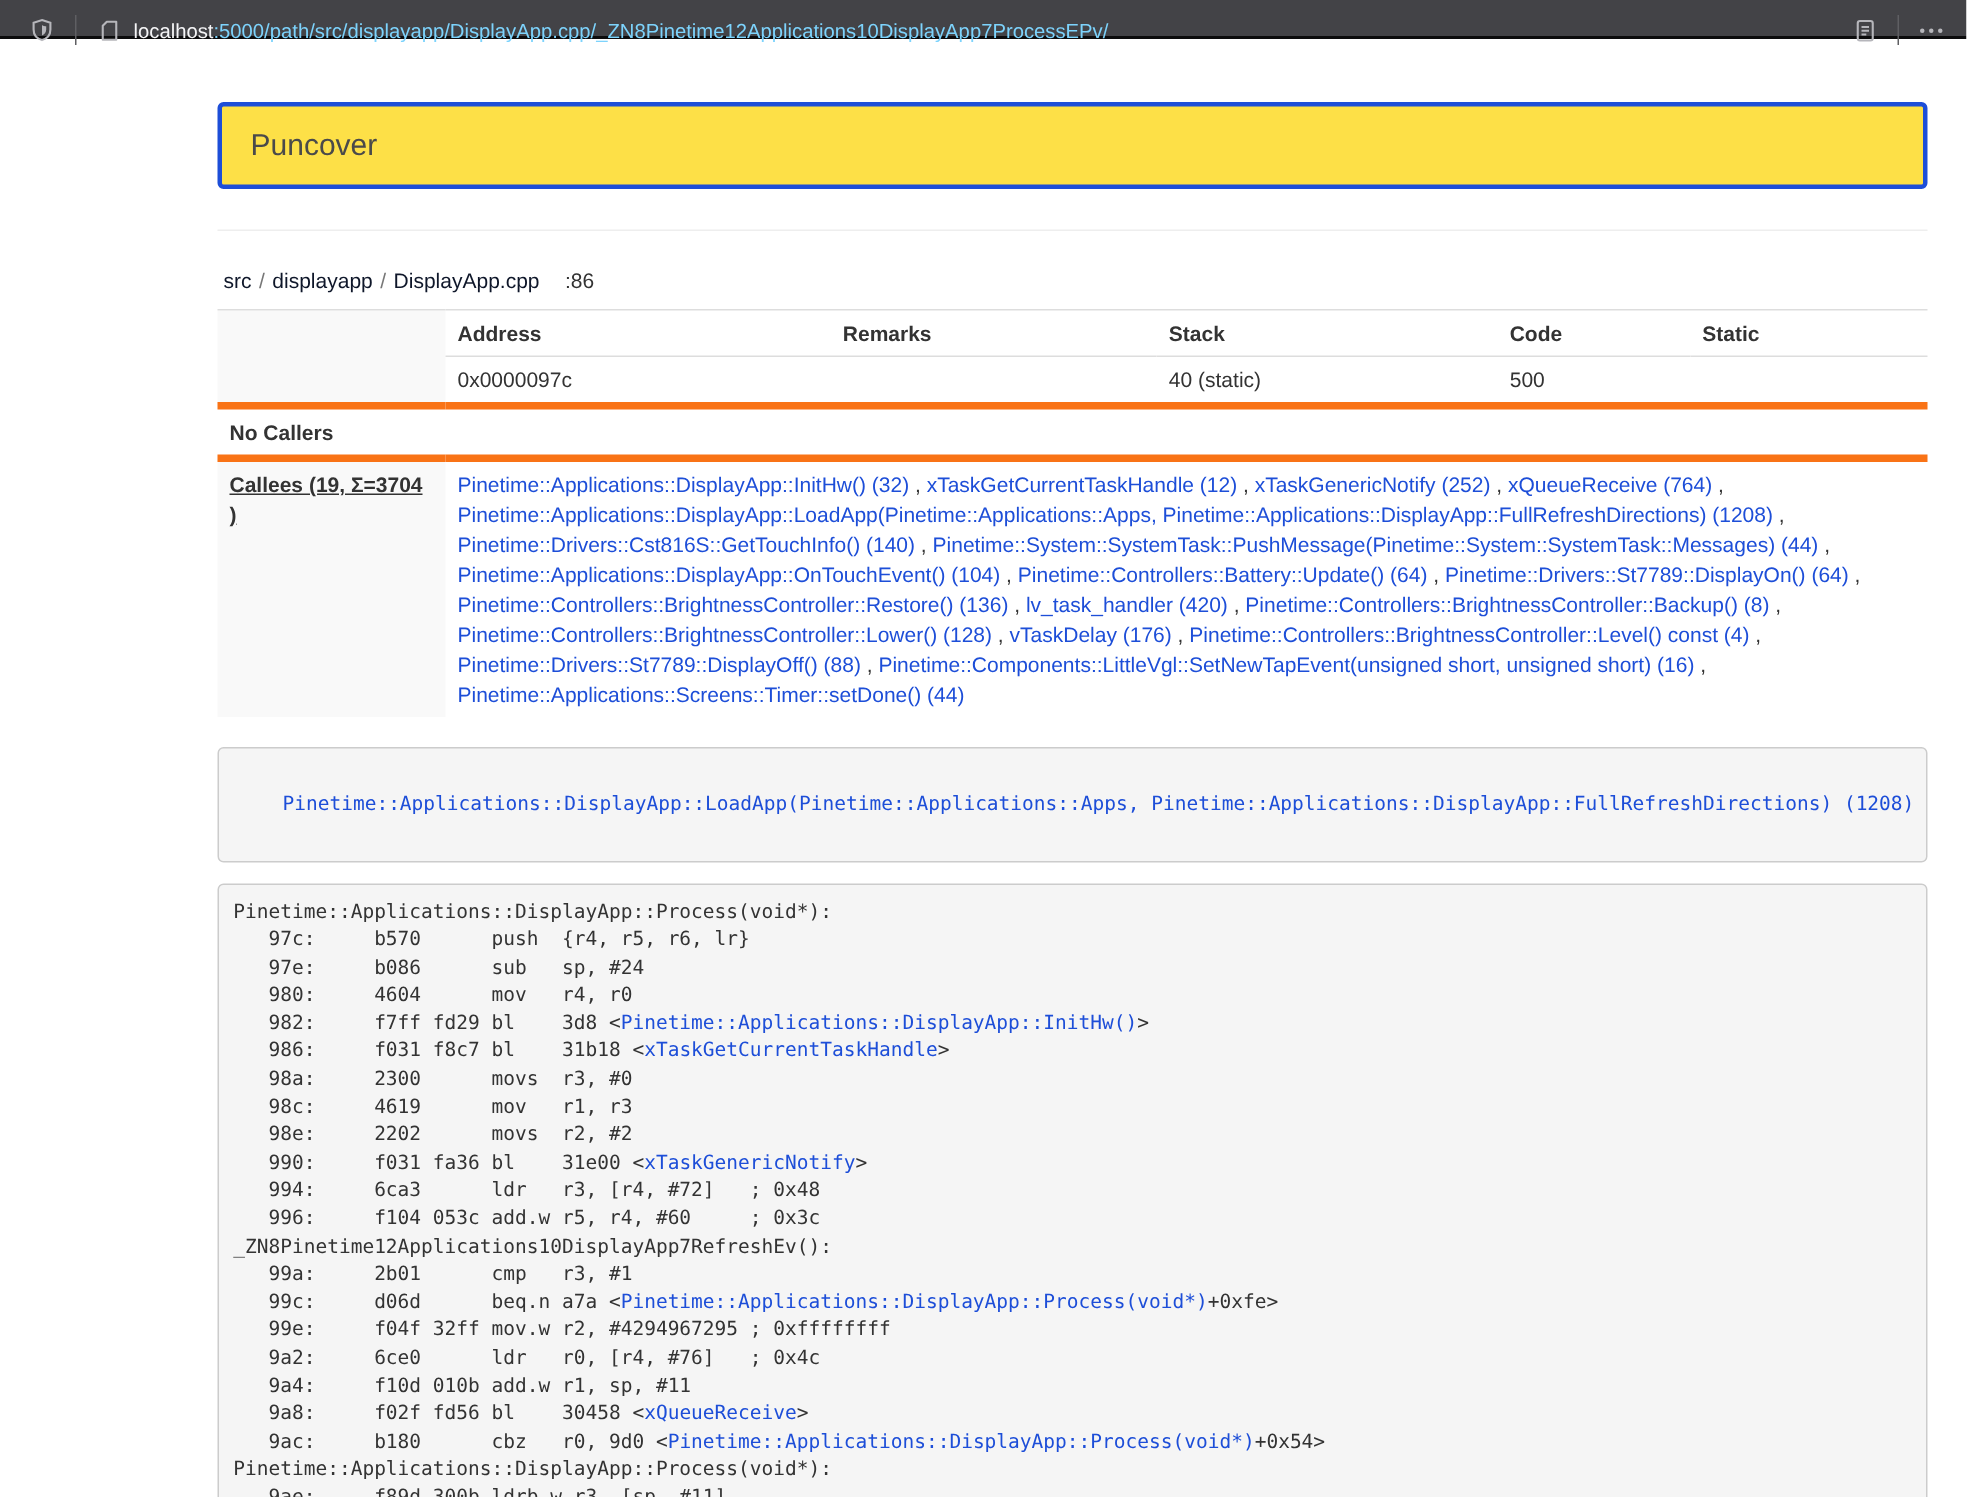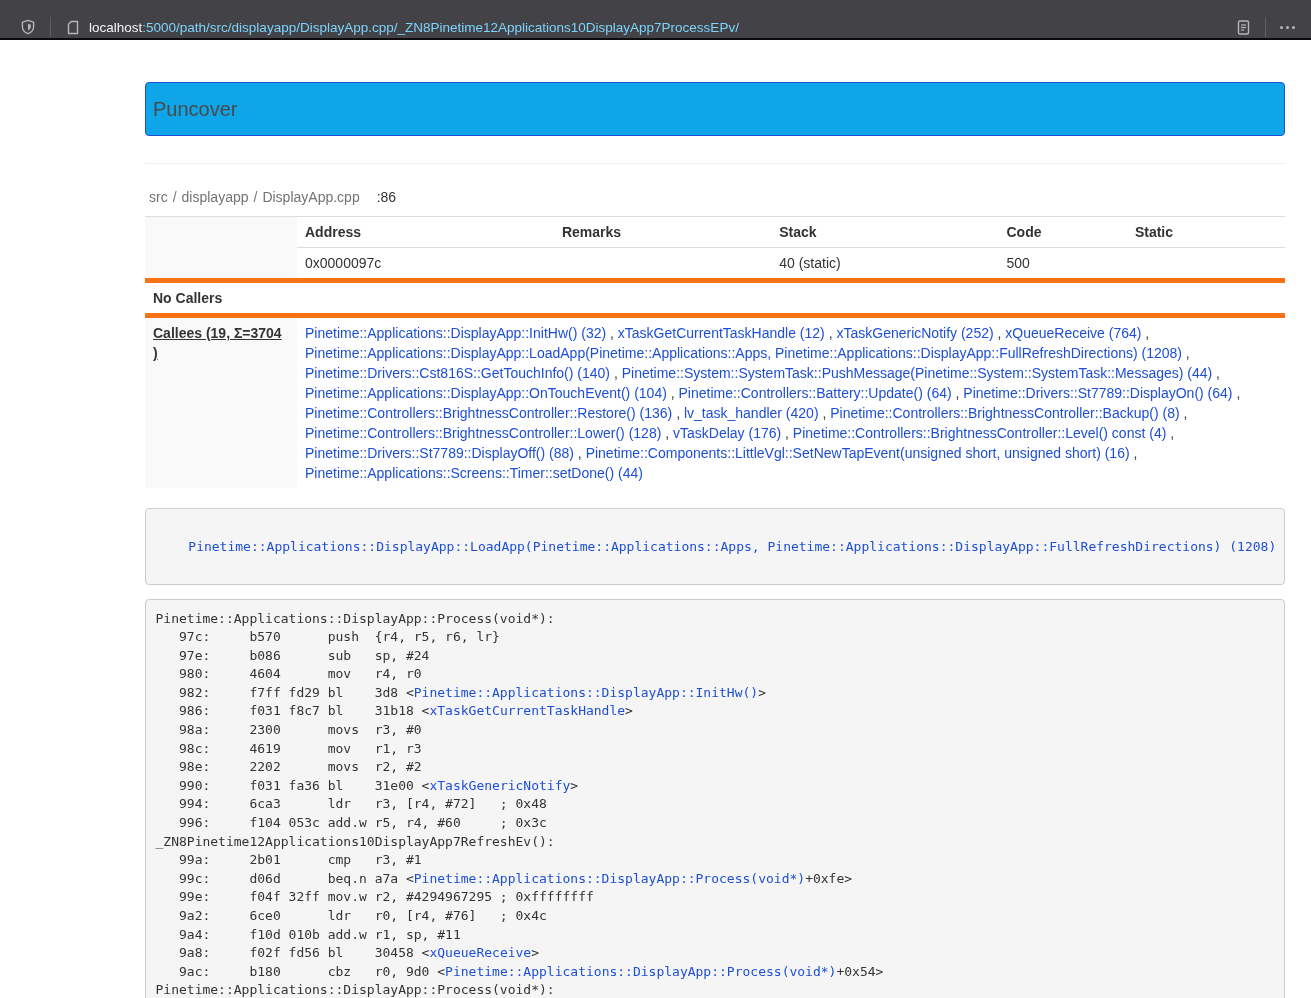--- a/index.html
+++ b/index.html
@@ -5,47 +5,47 @@
   * { box-sizing: border-box; }
   html,body { margin:0; padding:0; }
   body {
     width:1311px; height:998px; overflow:hidden;
     background:#fff;
     font-family:"Liberation Sans", sans-serif;
     color:#333;
   }
   
   .topbar {
-    height:38px; background:#434347;
+    height:24px; background:#434347;
     display:flex; align-items:center;
     padding:16px 10px 0 14px;
   }
   .topbar .vsep { width:1px; height:20px; background:#5f5f63; margin:0 8px; }
   .tb-icon { display:flex; align-items:center; justify-content:center; width:28px; height:26px; border-radius:2px; }
   .tb-icon svg { display:block; }
   .urlbar {
     flex:1; display:flex; align-items:center; overflow:hidden; white-space:nowrap;
     font-size:13.5px; margin-left:2px;
   }
   .url-host { color:#f5f5f7; }
   .url-path { color:#7dd3fc; }
   .dots { display:flex; gap:3px; align-items:center; padding:0 6px; }
   .dots i { width:3px; height:3px; border-radius:50%; background:#b6b6bb; display:block; }
   .strip { height:2px; background:#0c0c0d; }
 
   
   .container { width:1140px; margin-left:145px; }
   .well {
-    background:#0ea5e9; border:1px solid #1d4ed8; border-radius:4px;
-    padding:14px 7px; margin-top:42px;
+    background:#fde047; border:3px solid #1d4ed8; border-radius:4px;
+    padding:14px 19px; margin-top:42px;
   }
   .well .brand { margin:0; font-size:20px; font-weight:400; color:#4a4a4a; line-height:24px; }
   hr.rule { border:0; border-top:1px solid #eee; margin:27px 0 0 0; }
   .breadcrumb { margin:23px 0 9px 4px; font-size:14px; line-height:20px; }
-  .breadcrumb a { color:#737373; text-decoration:none; }
+  .breadcrumb a { color:#0f172a; text-decoration:none; }
   .breadcrumb .sep { color:#777; margin:0 5px; }
   .breadcrumb .suffix { color:#333;margin-left:17px; }
 
   
   table.main {
     width:100%; border-collapse:collapse; border-spacing:0;
     font-size:14px; line-height:20px; color:#333;
     border-top:1px solid #ddd;
   }
   table.main > tbody > tr > th,

